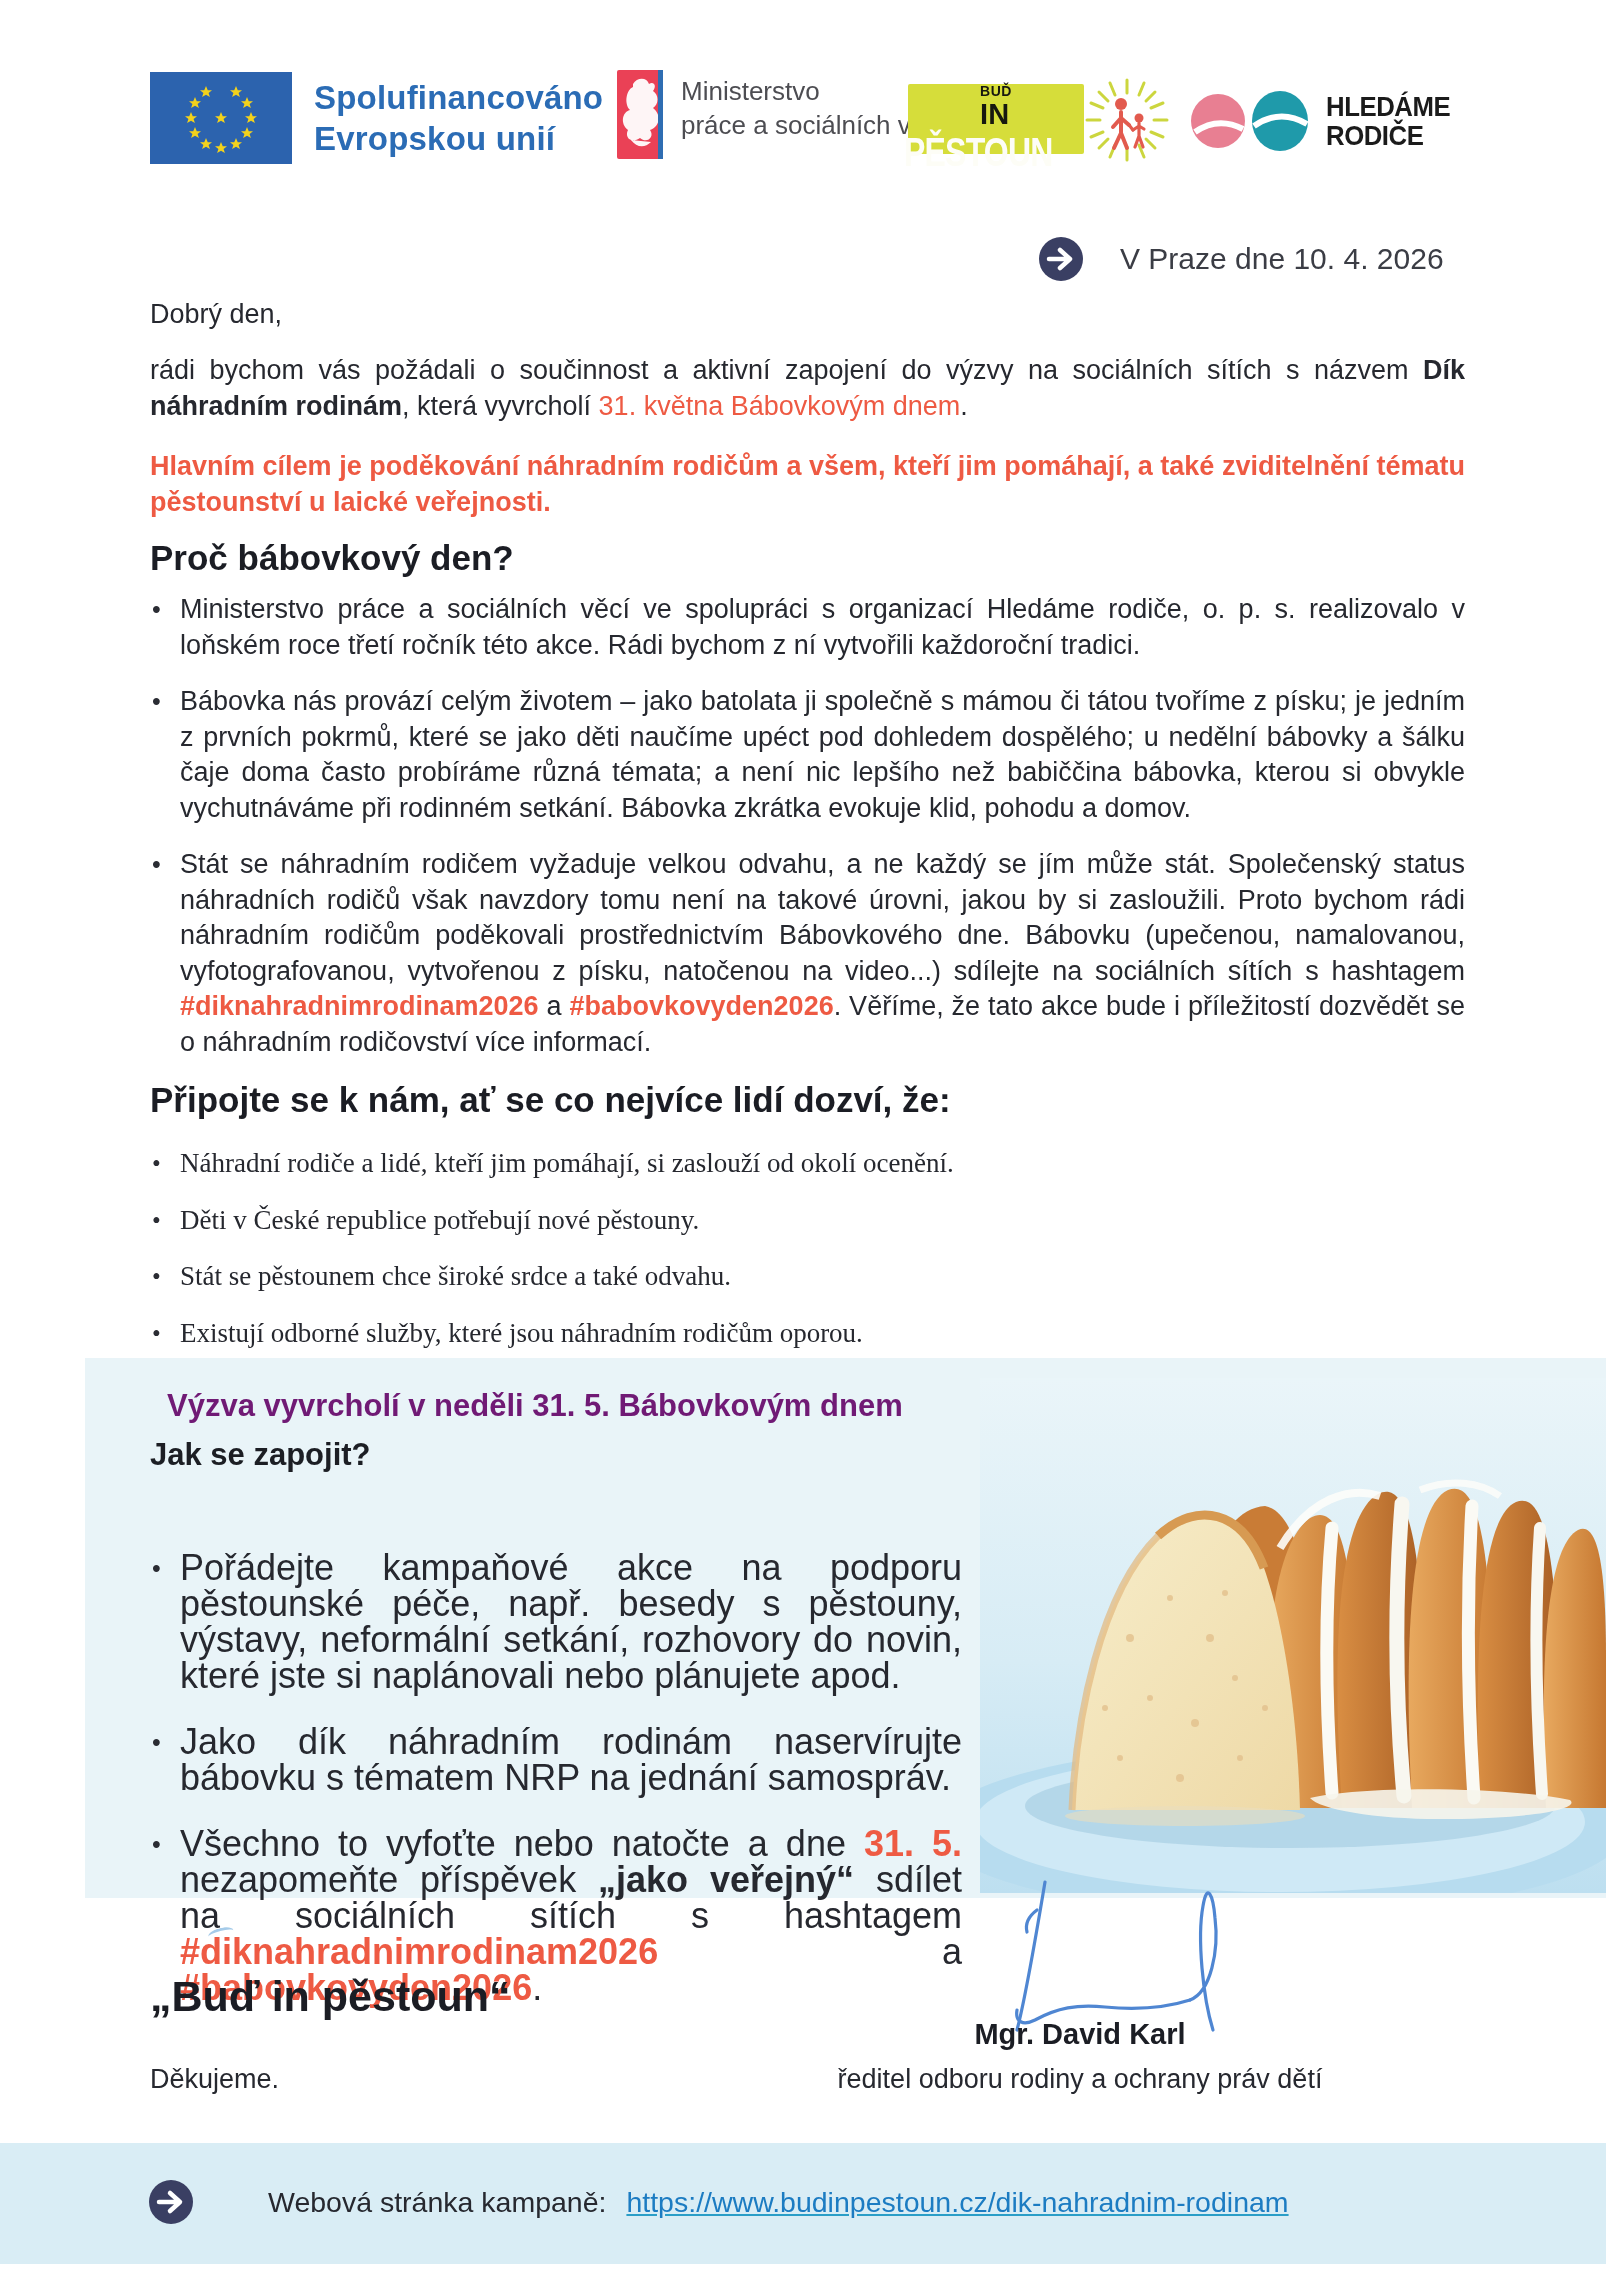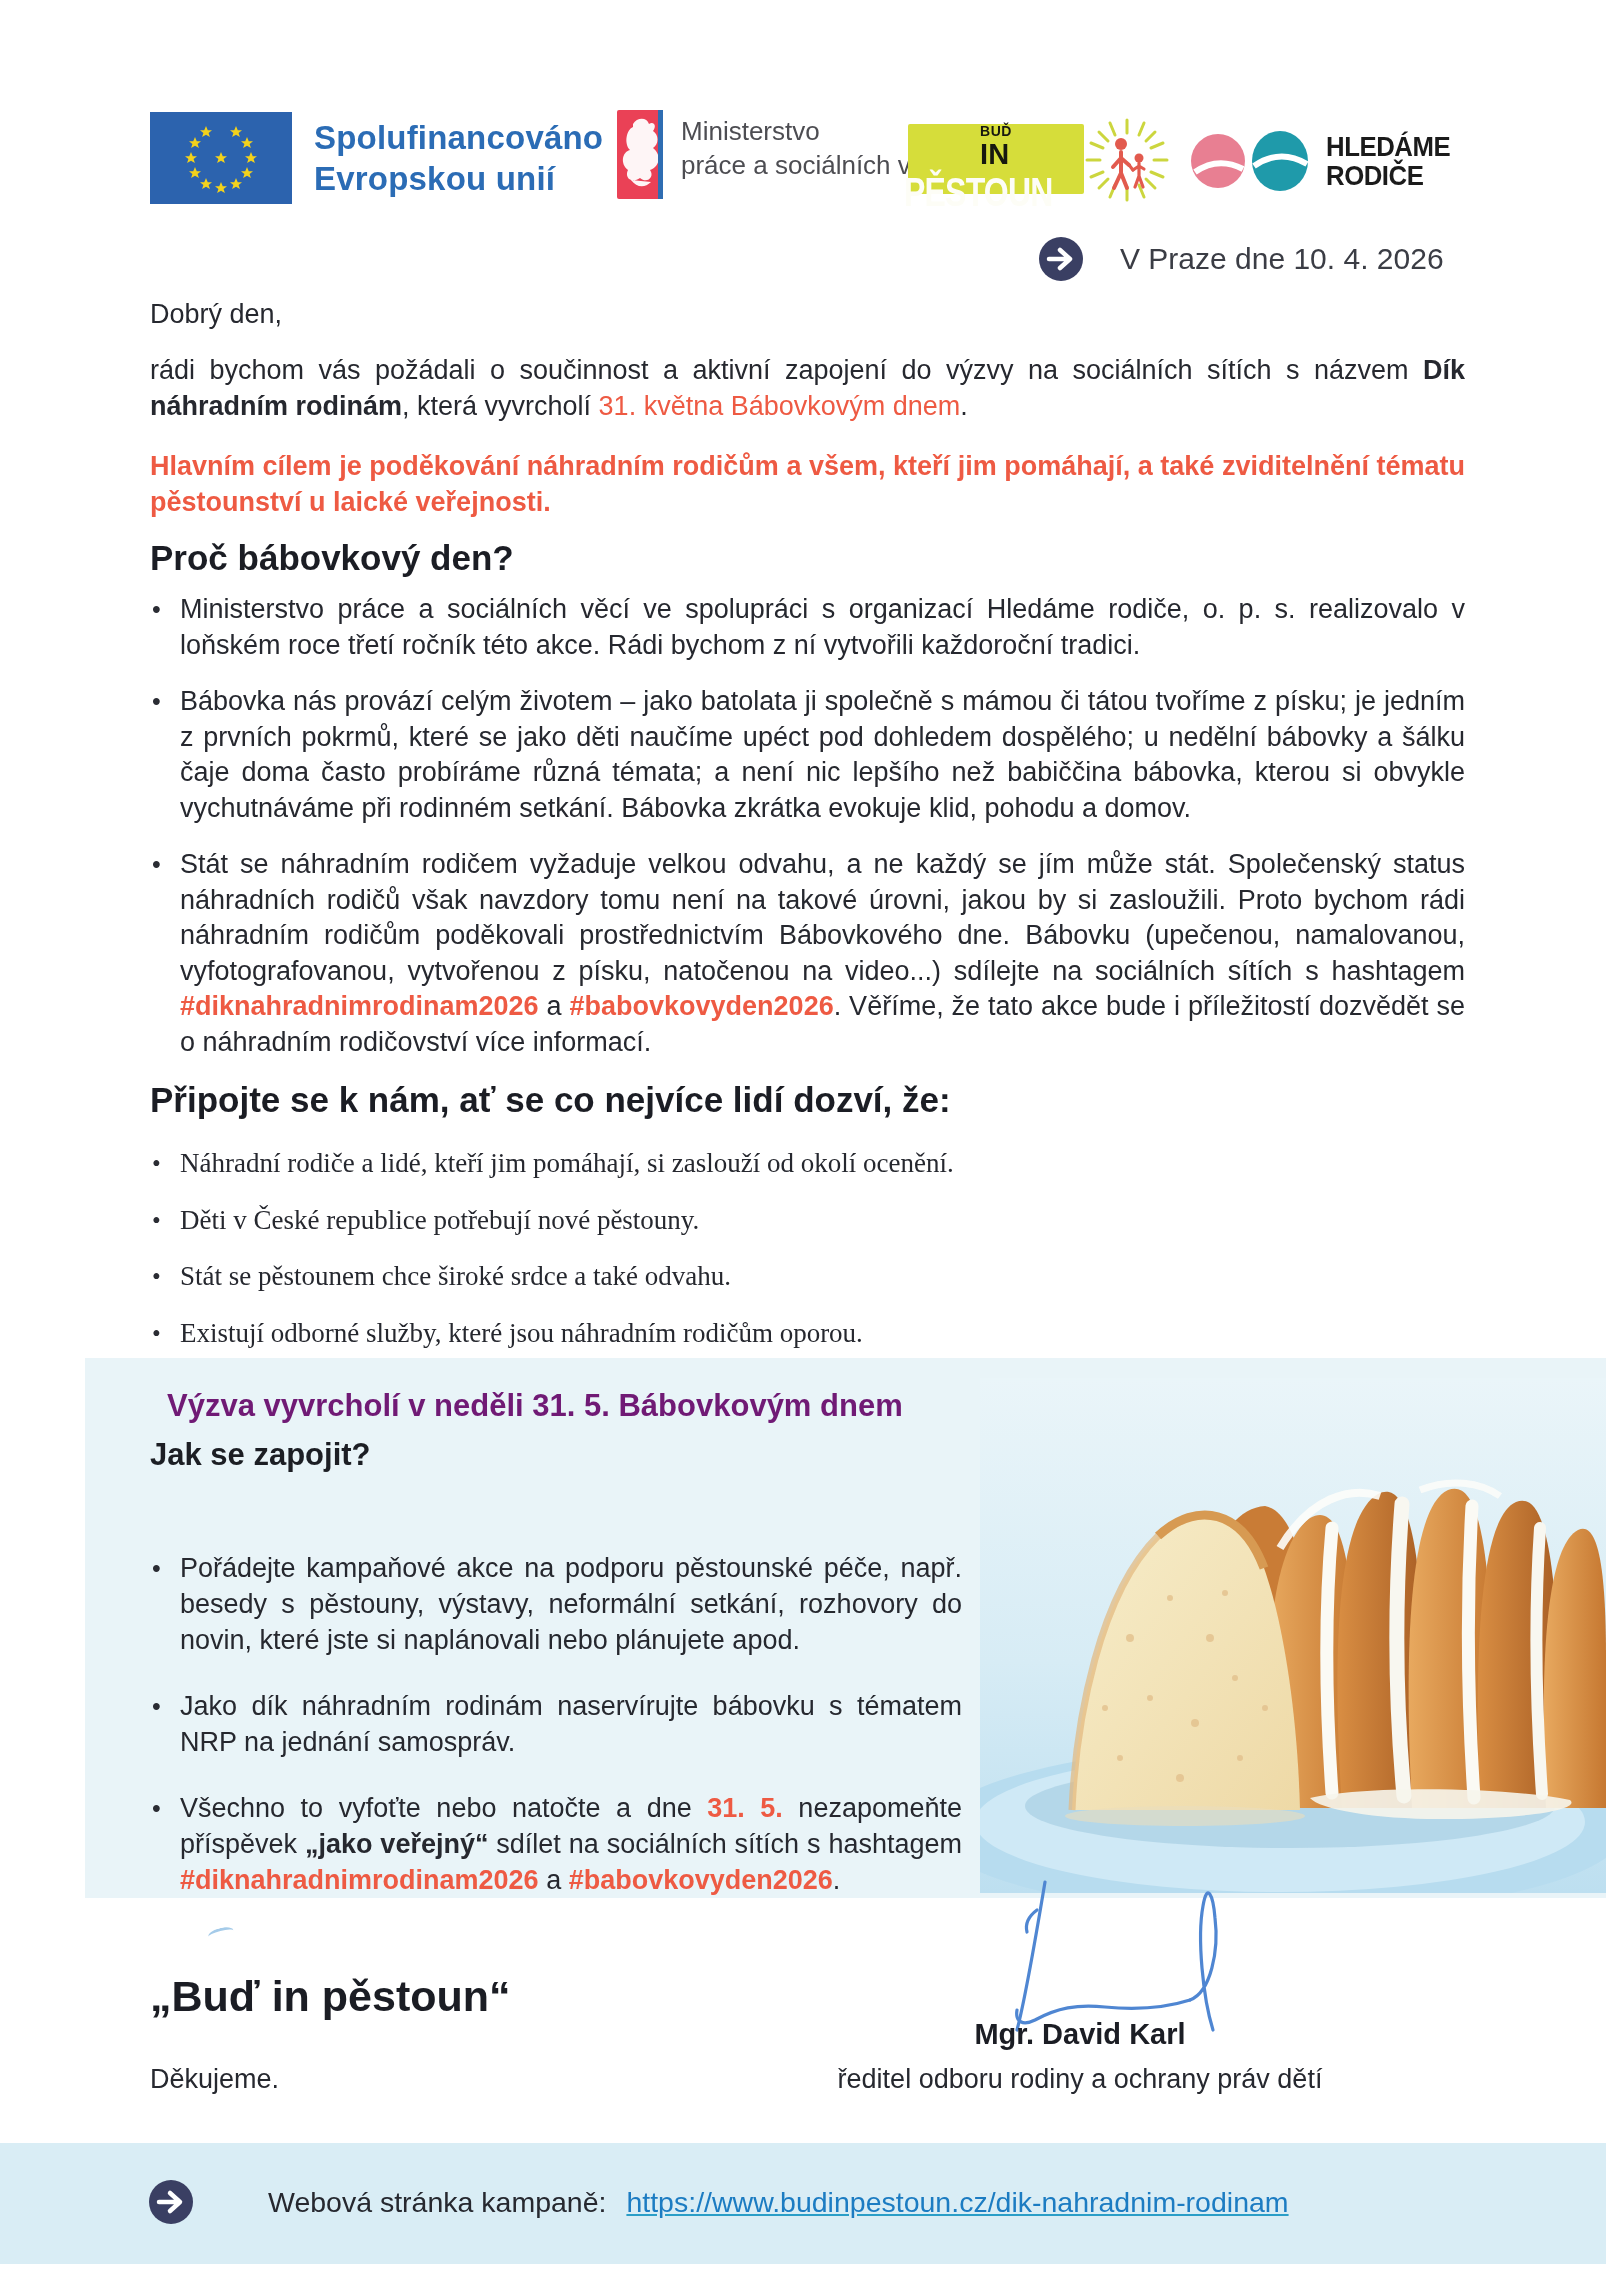--- a/index.html
+++ b/index.html
@@ -4,21 +4,21 @@
 <title>Document</title>
 <style>
   html,body{margin:0;padding:0;background:#888;}
   .page{
     position:relative;width:1606px;height:2291px;margin:0 auto;
     background:#ffffff;overflow:hidden;
     font-family:"Liberation Sans","DejaVu Sans",sans-serif;
     color:#26282f;
   }
   
-  .hdr{position:absolute;top:0;left:0;width:100%;height:200px;margin-top:40px;}
+  .hdr{position:absolute;top:0;left:0;width:100%;height:200px;}
   .logo-eu{position:absolute;left:150px;top:72px;display:flex;align-items:center;gap:22px;}
   .eu-text{color:#2b6cb5;font-weight:700;font-size:33px;line-height:41px;letter-spacing:0.2px;}
   .logo-mpsv{position:absolute;left:617px;top:70px;display:flex;gap:18px;}
   .mpsv-emblem{width:46px;height:89px;background:#ea4156;position:relative;border-radius:2px;}
   .mpsv-emblem .stripe{position:absolute;right:0;top:0;width:5px;height:100%;background:#2f6db2;}
   .mpsv-text{color:#4d4d52;font-size:26px;line-height:34px;padding-top:4px;}
   .logo-bip{position:absolute;left:908px;top:84px;width:176px;height:70px;background:#d6dd3a;
     display:flex;align-items:center;padding:0 8px;box-sizing:border-box;border-radius:2px;flex-direction:column;}
   .bip-left{display:flex;flex-direction:column;line-height:1;color:#17180f;font-weight:700;}
   .bip-bud{font-size:14px;letter-spacing:0.5px;}
@@ -50,21 +50,21 @@
   .join-list li{margin-bottom:1px;}
   .seg-bold{font-weight:700;}
   .seg-orange{color:#ee5a43;}
   .seg-orangebold{color:#ee5a43;font-weight:700;}
   
   .campaign{position:absolute;left:85px;top:1358px;width:1521px;height:540px;background:#e9f4f8;}
   .camp-headline{position:absolute;left:82px;top:30px;font-size:31px;font-weight:700;color:#701a75;}
   .camp-sub1{position:absolute;left:65px;top:79px;font-size:31px;font-weight:700;color:#1c1e24;}
   .camp-sub2{position:absolute;left:65px;top:129px;font-size:31px;font-weight:700;color:#1c1e24;}
   ul.camp-list{position:absolute;left:65px;top:192px;width:812px;margin:0;padding:0;list-style:none;
-    font-size:27px;line-height:36px;text-align:justify;}
+    font-size:36px;line-height:36px;text-align:justify;}
   ul.camp-list li{position:relative;padding-left:30px;margin-bottom:30px;}
   ul.camp-list li::before{content:"•";position:absolute;left:2px;top:0;font-size:25px;color:#2a2c33;}
   .cake{position:absolute;left:895px;top:20px;width:626px;height:515px;}
   
   .signature{position:absolute;left:925px;top:1870px;}
   .motto{position:absolute;left:150px;top:1972px;font-size:43px;font-weight:700;color:#1b1d24;}
   .thanks{position:absolute;left:150px;top:2064px;font-size:27px;}
   .signer-name{position:absolute;left:800px;top:2018px;width:560px;text-align:center;
     font-size:29px;font-weight:700;color:#1b1d24;}
   .signer-role{position:absolute;left:800px;top:2064px;width:560px;text-align:center;font-size:27px;}

